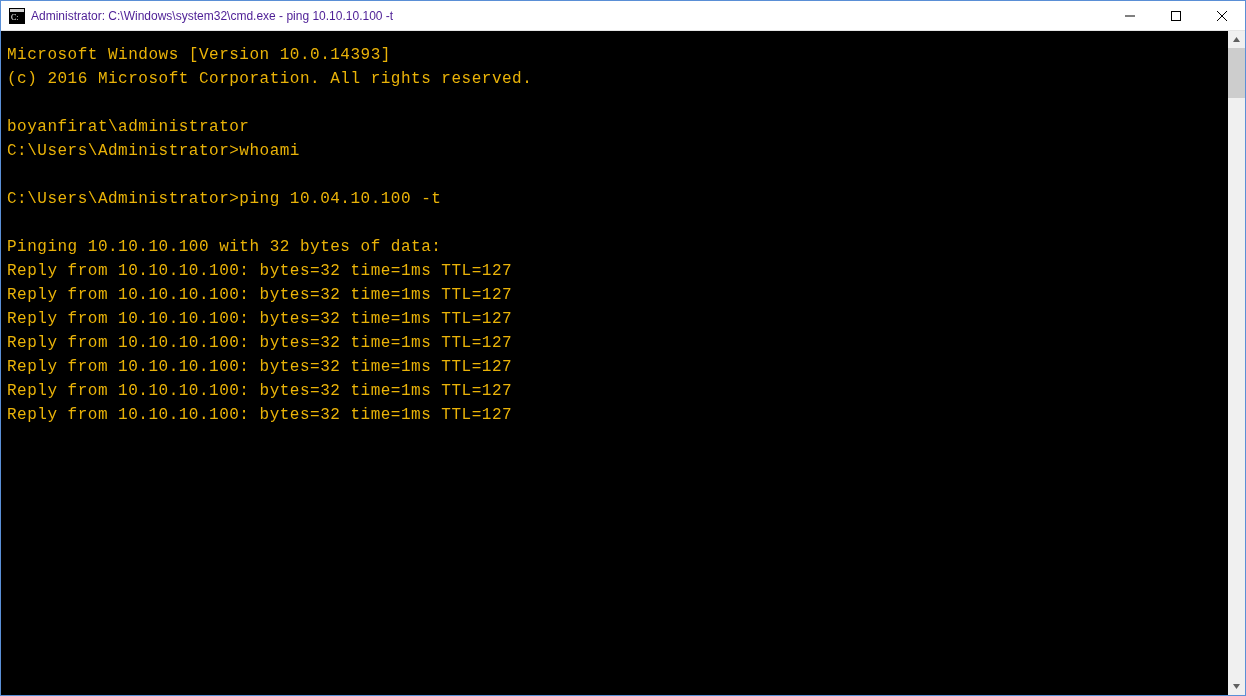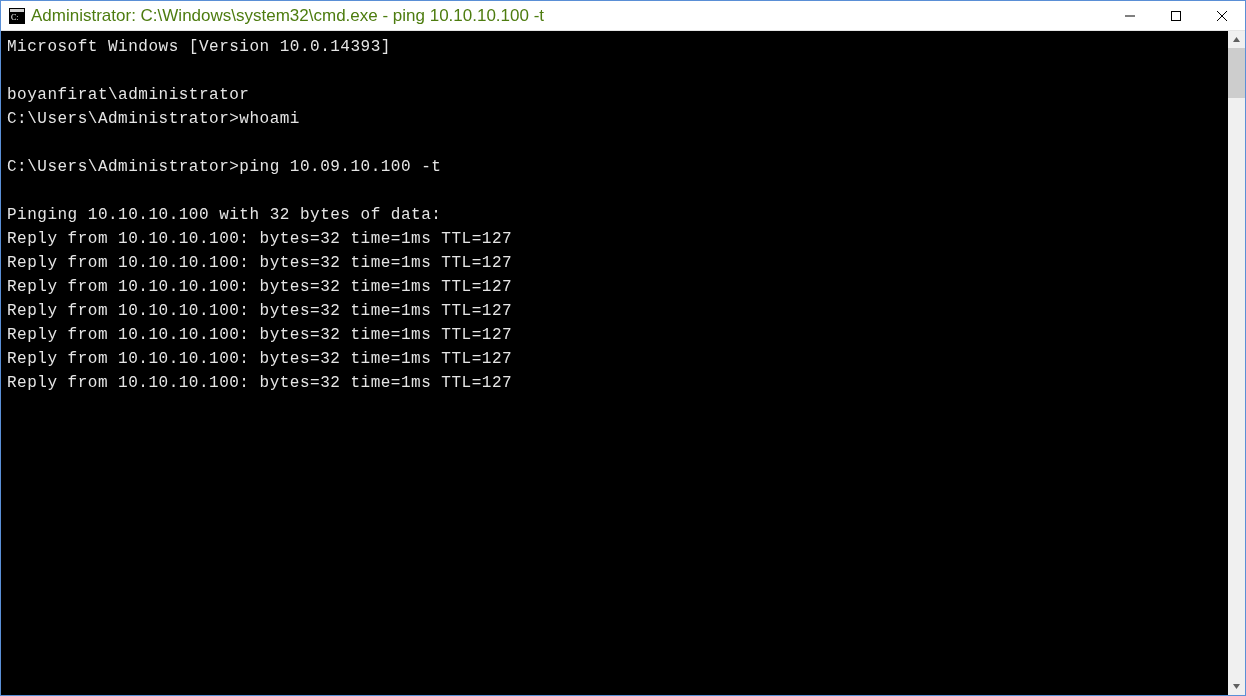--- a/index.html
+++ b/index.html
@@ -20,22 +20,22 @@
   border-bottom: 1px solid #e5e5e5;
 }
 .title-icon {
   width: 16px;
   height: 16px;
   margin-left: 8px;
   margin-right: 6px;
   display: inline-block;
 }
 .title-text {
-  font-size: 17px;
-  color: #4d7c0f;
+  font-size: 12px;
+  color: #4c1d95;
   flex: 1;
   white-space: nowrap;
   overflow: hidden;
 }
 .window-controls {
   display: flex;
   height: 100%;
 }
 .win-btn {
   width: 46px;
@@ -44,25 +44,25 @@
   align-items: center;
   justify-content: center;
   color: #000;
   font-size: 10px;
 }
 .win-btn svg { display:block; }
 .console {
   width: calc(100% - 0px);
   height: calc(100% - 30px);
   background: #000000;
-  color: #e5e5e5;
+  color: #eab308;
   font-family: Consolas, "Courier New", monospace;
   font-size: 16px;
   line-height: 24px;
-  padding: 4px 0 0 6px;
+  padding: 12px 0 0 6px;
   position: relative;
   overflow: hidden;
   letter-spacing: 0.5px;
 }
 .line { white-space: pre; }
 .prompt-line .cmd { }
 .scrollbar {
   position: absolute;
   right: 0;
   top: 0;
@@ -124,25 +124,26 @@
       <svg width="10" height="10" viewBox="0 0 10 10">
           <line x1="0" y1="0" x2="10" y2="10" stroke="#000" stroke-width="1"></line>
           <line x1="10" y1="0" x2="0" y2="10" stroke="#000" stroke-width="1"></line>
         </svg>
     </div>
   </div>
 </div>
 
 <div class="console">
   <div class="line">Microsoft Windows [Version 10.0.14393]</div>
+  <div class="line">(c) 2016 Microsoft Corporation. All rights reserved.</div>
   <div class="line">&nbsp;</div>
   <div class="line">boyanfirat\administrator</div>
   <div class="line prompt-line"><span>C:\Users\Administrator&gt;</span><span class="cmd">whoami</span></div>
   <div class="line">&nbsp;</div>
-  <div class="line prompt-line"><span>C:\Users\Administrator&gt;</span><span class="cmd">ping 10.09.10.100 -t</span></div>
+  <div class="line prompt-line"><span>C:\Users\Administrator&gt;</span><span class="cmd">ping 10.04.10.100 -t</span></div>
   <div class="line">&nbsp;</div>
   <div class="line">Pinging 10.10.10.100 with 32 bytes of data:</div>
   <div class="line">Reply from 10.10.10.100: bytes=32 time=1ms TTL=127</div>
   <div class="line">Reply from 10.10.10.100: bytes=32 time=1ms TTL=127</div>
   <div class="line">Reply from 10.10.10.100: bytes=32 time=1ms TTL=127</div>
   <div class="line">Reply from 10.10.10.100: bytes=32 time=1ms TTL=127</div>
   <div class="line">Reply from 10.10.10.100: bytes=32 time=1ms TTL=127</div>
   <div class="line">Reply from 10.10.10.100: bytes=32 time=1ms TTL=127</div>
   <div class="line">Reply from 10.10.10.100: bytes=32 time=1ms TTL=127</div>
 

